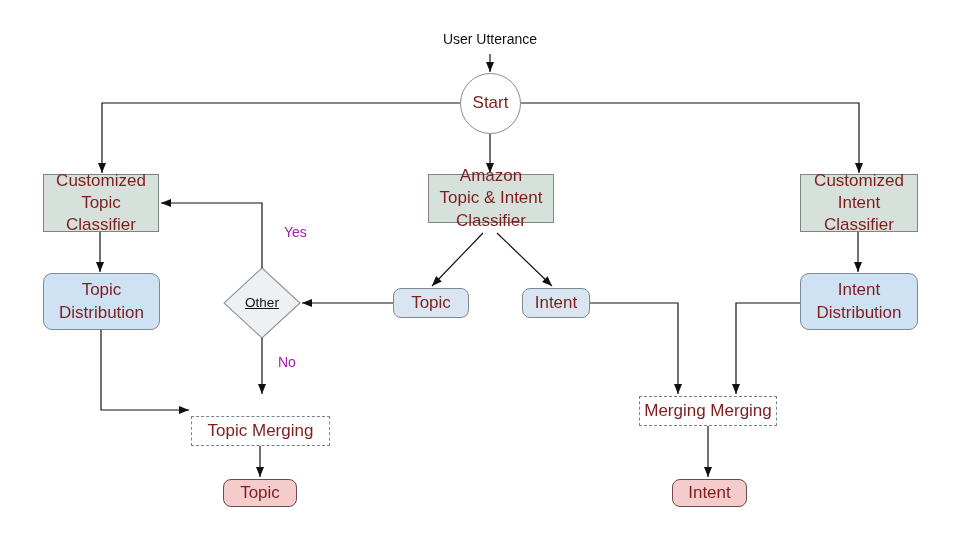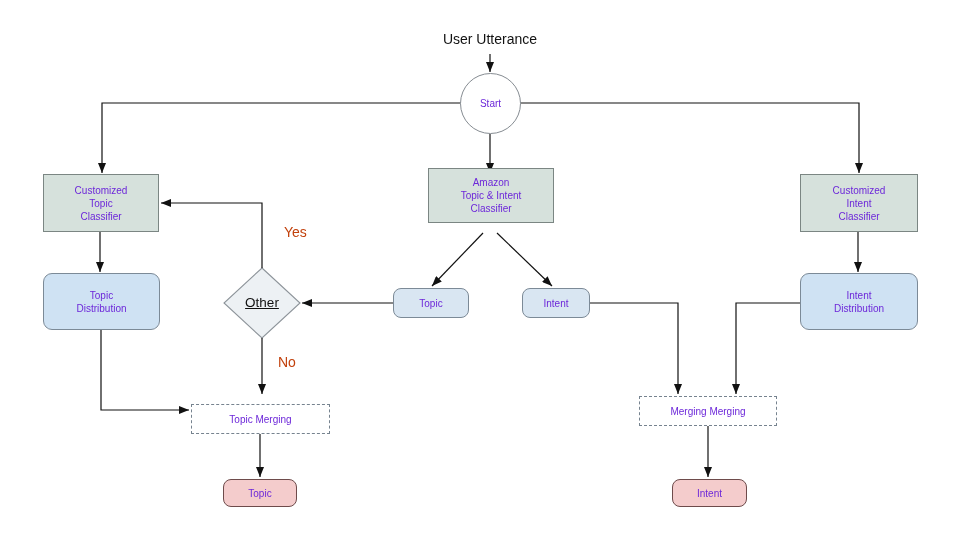--- a/index.html
+++ b/index.html
@@ -4,30 +4,30 @@
 <style>
   html,body{margin:0;padding:0;background:#ffffff;}
   #canvas{
     position:relative;width:960px;height:540px;background:#ffffff;overflow:hidden;
     font-family:"Liberation Sans","DejaVu Sans",sans-serif;color:#111;
   }
   #edges{position:absolute;left:0;top:0;width:960px;height:540px;}
   .node{
     position:absolute;box-sizing:border-box;display:flex;flex-direction:column;
     align-items:center;justify-content:center;text-align:left;
-    font-size:10px;line-height:1.3;color:#6d28d9;
+    font-size:17px;line-height:1.3;color:#7f1d1d;
   }
   .rect{background:#d6e1dc;border:1px solid #7b8683;}
   .rounded{background:#cfe2f3;border:1px solid #7c8a97;border-radius:9px;}
   .pill{background:#d9e6f2;border:1px solid #7c8a97;border-radius:8px;}
   .dashed{background:#ffffff;border:1px dashed #76838f;}
   .output{background:#f4cccc;border:1px solid #6e4b4b;border-radius:8px;}
   .circle{background:#ffffff;border:1px solid #868c92;border-radius:50%;}
   .floating-label{position:absolute;font-size:14px;color:#111;}
-  .edge-label{position:absolute;font-size:14px;color:#c2410c;}
+  .edge-label{position:absolute;font-size:14px;color:#a21caf;}
   .line{display:block;}
 </style>
 </head>
 <body>
 
 <div id="canvas">
 
   <svg id="edges" viewBox="0 0 960 540" xmlns="http://www.w3.org/2000/svg">
     <defs>
       <marker id="arrow" viewBox="0 0 10 8" refX="10" refY="4" markerWidth="10" markerHeight="8" markerUnits="userSpaceOnUse" orient="auto-start-reverse">
@@ -60,21 +60,21 @@
   <div class="node circle" style="left:460px;top:73px;width:61px;height:61px;">
     <span>Start</span>
   </div>
 
   <div class="node rect" style="left:43px;top:174px;width:116px;height:58px;">
     <span class="line">Customized</span>
     <span class="line">Topic</span>
     <span class="line">Classifier</span>
   </div>
 
-  <div class="node rect" style="left:428px;top:168px;width:126px;height:55px;">
+  <div class="node rect" style="left:428px;top:174px;width:126px;height:49px;">
     <span class="line">Amazon</span>
     <span class="line">Topic &amp; Intent</span>
     <span class="line">Classifier</span>
   </div>
 
   <div class="node rect" style="left:800px;top:174px;width:118px;height:58px;">
     <span class="line">Customized</span>
     <span class="line">Intent</span>
     <span class="line">Classifier</span>
   </div>
@@ -96,21 +96,21 @@
   <div class="node pill" style="left:522px;top:288px;width:68px;height:30px;">
     <span>Intent</span>
   </div>
 
   <div class="floating-label" style="left:224px;top:295px;width:76px;text-align:center;font-size:13.5px;text-decoration:underline;">Other</div>
 
   <div class="edge-label" style="left:284px;top:224px;">Yes</div>
 
   <div class="edge-label" style="left:278px;top:354px;">No</div>
 
-  <div class="node dashed" style="left:191px;top:404px;width:139px;height:30px;">
+  <div class="node dashed" style="left:191px;top:416px;width:139px;height:30px;">
     <span>Topic Merging</span>
   </div>
 
   <div class="node dashed" style="left:639px;top:396px;width:138px;height:30px;">
     <span>Merging Merging</span>
   </div>
 
   <div class="node output" style="left:223px;top:479px;width:74px;height:28px;">
     <span>Topic</span>
   </div>

